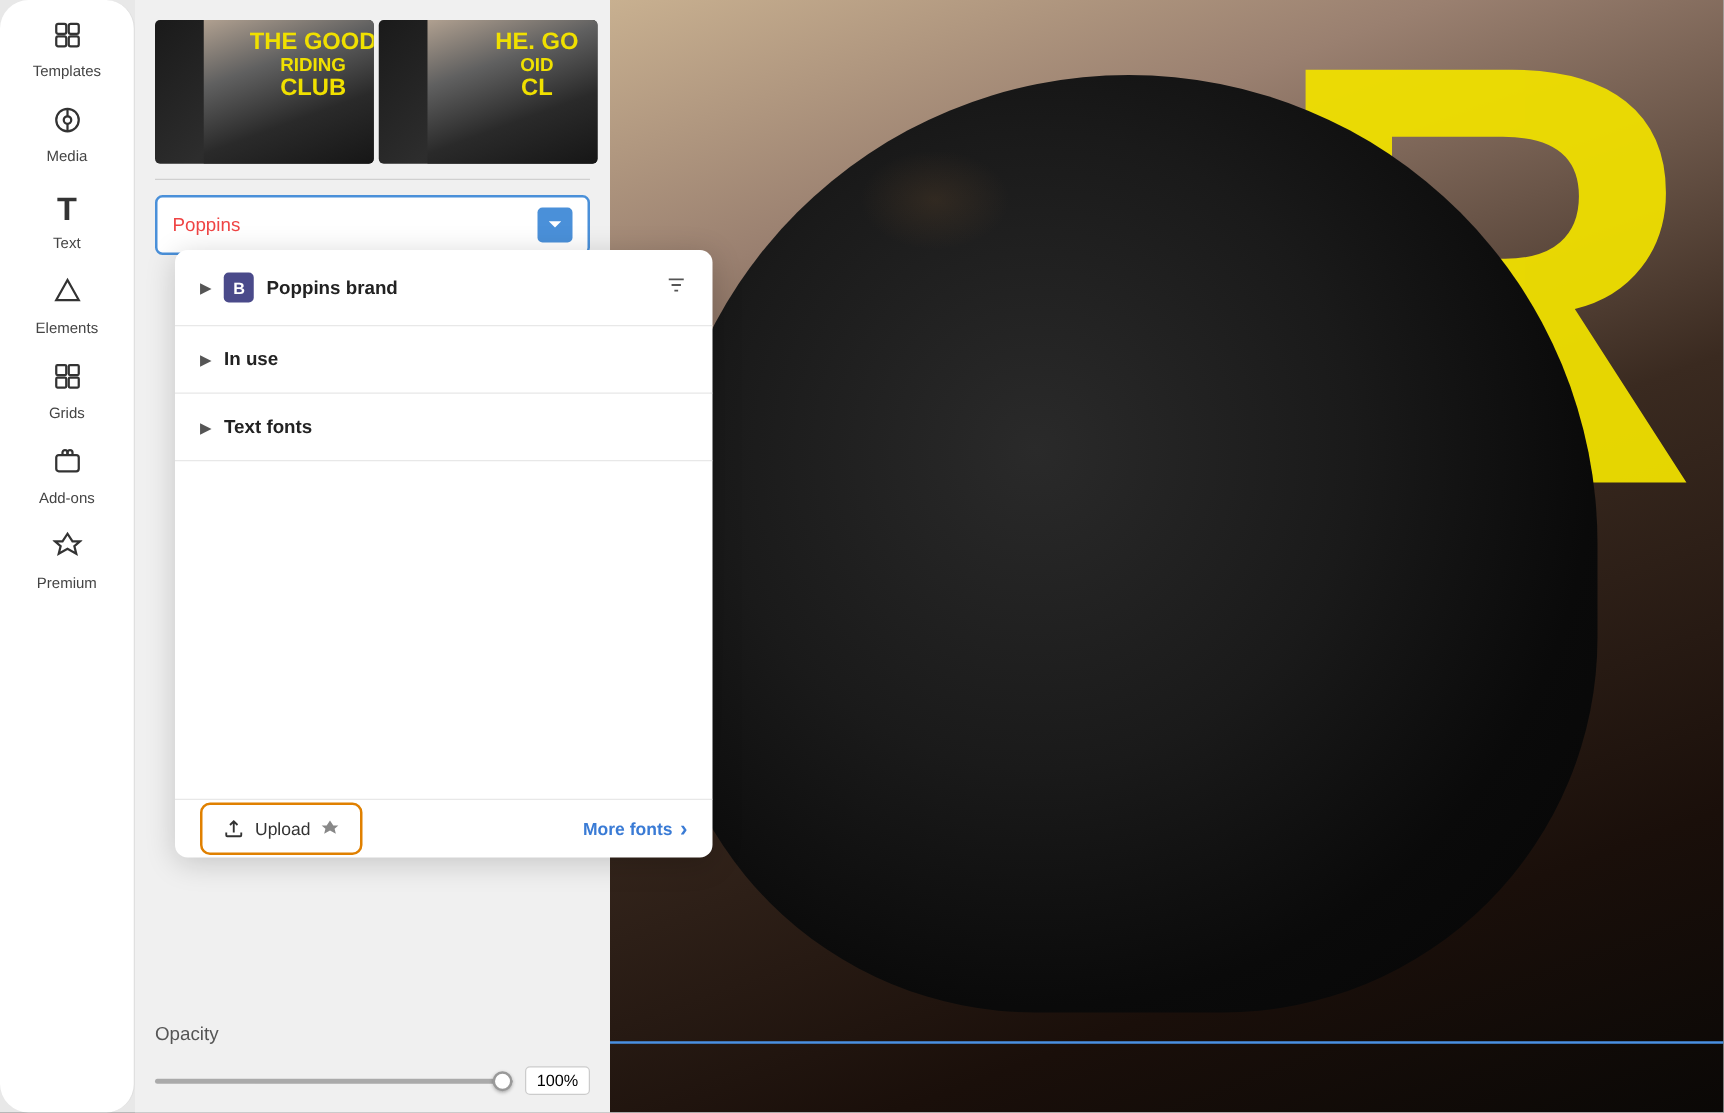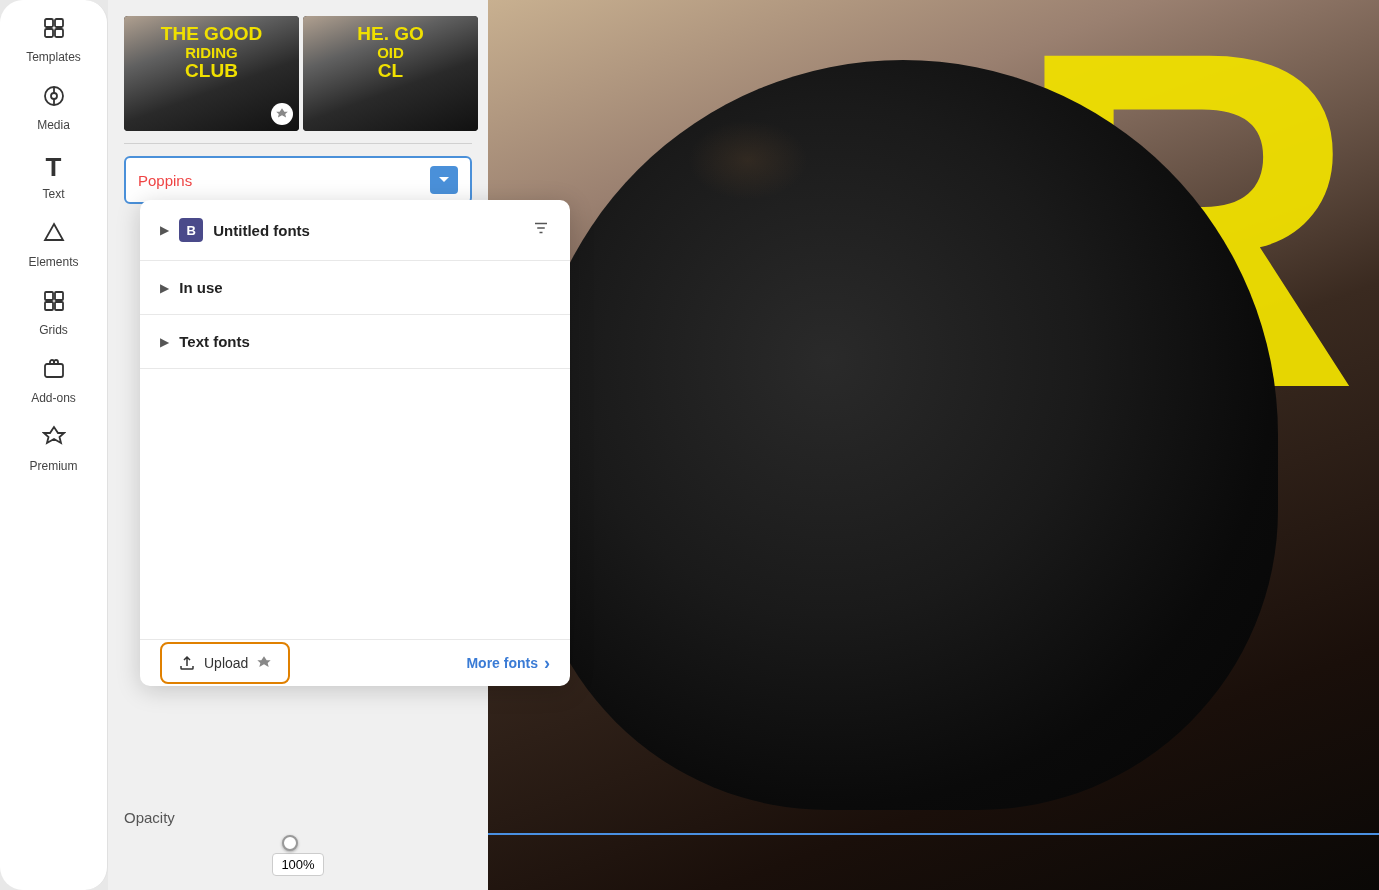--- a/index.html
+++ b/index.html
@@ -63,20 +63,21 @@
       background: #222;
       flex-shrink: 0;
     }
     .thumbnail-inner {
       width: 100%;
       height: 100%;
       display: flex;
       align-items: center;
       justify-content: center;
       position: relative;
+      margin-left: 39px;
     }
     .thumb1-bg {
       background: linear-gradient(135deg, #1a1a1a 0%, #2d2d2d 50%, #1a1a1a 100%);
       position: relative;
     }
     .thumb2-bg { background: linear-gradient(135deg, #1a1a1a 0%, #2d2d2d 50%, #1a1a1a 100%); }
     .premium-badge {
       position: absolute;
       bottom: 6px;
       right: 6px;
@@ -182,21 +183,20 @@
       color: #3a7bd5;
       font-size: 14px;
       font-weight: 600;
       cursor: pointer;
     }
     .opacity-label { font-size: 15px; color: #555; margin-bottom: 17px; }
     .opacity-row {
       display: flex;
       align-items: center;
       gap: 10px;
-      flex-direction: column;
     }
     .opacity-value {
       width: 52px;
       text-align: center;
       border: 1px solid #ccc;
       border-radius: 4px;
       padding: 3px 6px;
       font-size: 13px;
       background: #fff;
     }
@@ -376,21 +376,21 @@
   </div>
 
 </div>
 
 <div class="font-popup">
 
   <div class="popup-section">
     <div class="popup-section-header">
       <span class="chevron-icon">▶</span>
       <div class="brand-icon">B</div>
-      <span class="section-title">Untitled fonts</span>
+      <span class="section-title">Poppins brand</span>
       <span style="margin-left:auto;color:#555;font-size:16px;">
         <svg width="18" height="18" viewBox="0 0 24 24" fill="none" stroke="#555" stroke-width="2">
           <line x1="4" y1="6" x2="20" y2="6"></line>
           <line x1="7" y1="12" x2="17" y2="12"></line>
           <line x1="10" y1="18" x2="14" y2="18"></line>
         </svg>
       </span>
     </div>
   </div>
 

